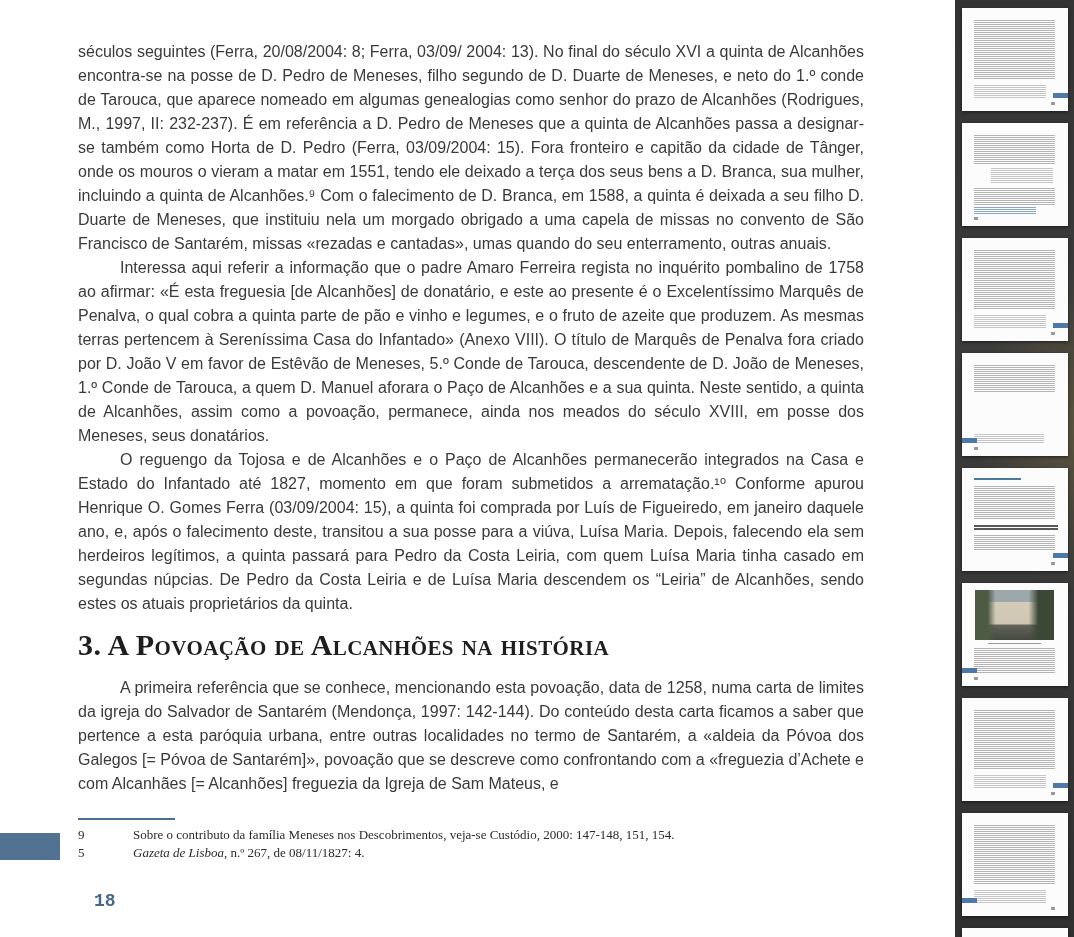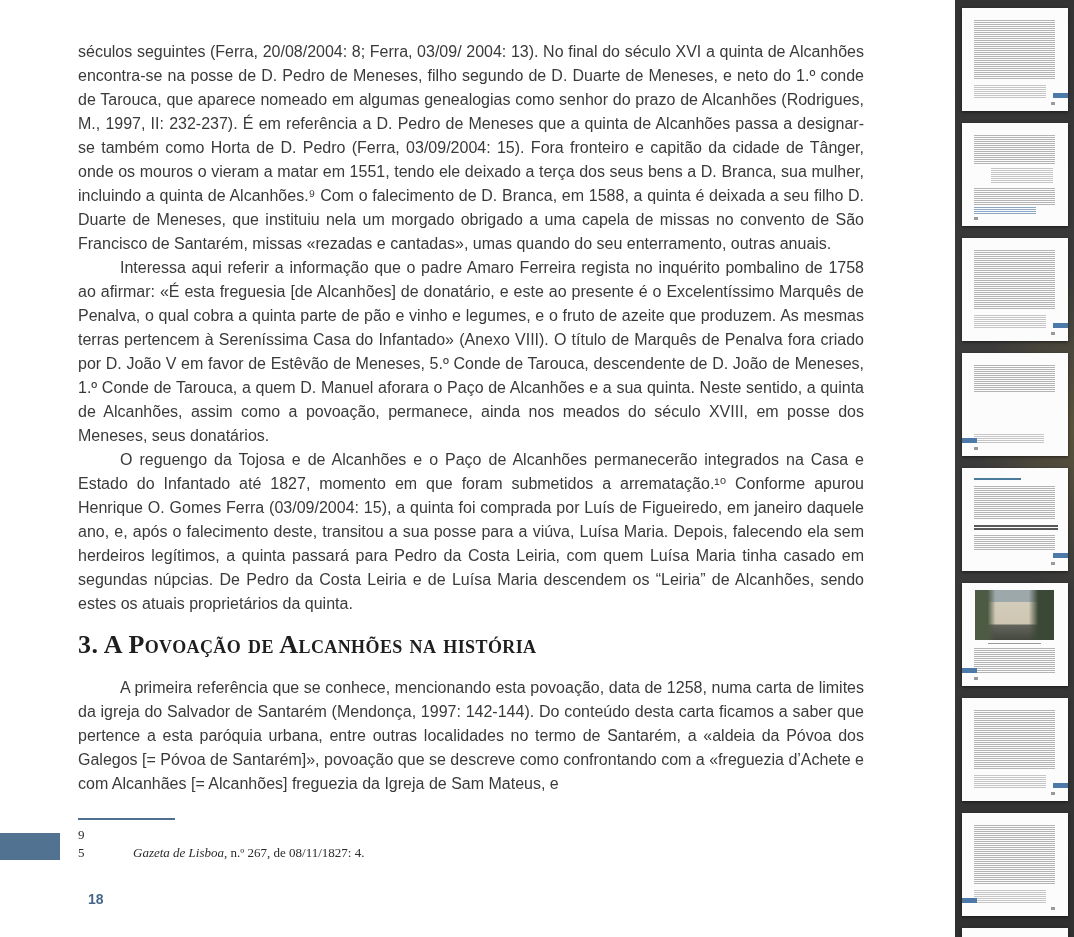--- a/index.html
+++ b/index.html
@@ -17,36 +17,36 @@
   
   .page-area{position:absolute;left:0;top:0;width:955px;height:937px;background:#fff;}
   .body-text{
     position:absolute;left:78px;top:40px;width:786px;height:782px;overflow:hidden;
     font-size:16px;line-height:24px;color:var(--text);text-align:justify;
   }
   .body-text p{text-indent:42px;}
   .body-text p.no-indent{text-indent:0;}
   .section-heading{
     font-family:"Liberation Serif","DejaVu Serif",serif;
-    font-variant:small-caps;font-weight:bold;font-size:26px;line-height:30px;
+    font-variant:small-caps;font-weight:bold;font-size:30px;line-height:30px;
     color:#1e1e1e;letter-spacing:.4px;text-align:left;
     margin-top:14px;margin-bottom:16px;
   }
   .footnotes{
     position:absolute;left:78px;top:818px;width:786px;
     font-family:"Liberation Serif","DejaVu Serif",serif;font-size:13px;line-height:18px;color:#2b2b2b;
   }
   .fn-rule{width:97px;height:2px;background:var(--accent);margin-bottom:6px;}
   .fn-row{display:flex;}
   .fn-num{width:55px;flex:0 0 55px;}
   .fn-text i{}
   .edge-bar{position:absolute;left:0;top:833px;width:60px;height:27px;background:#527291;}
   .page-number{
-    position:absolute;left:88px;top:891px;
-    font-family:Liberation Sans, sans-serif;font-weight:bold;font-size:14px;color:#45688a;
+    position:absolute;left:94px;top:891px;
+    font-family:Liberation Mono, monospace;font-weight:bold;font-size:18px;color:#45688a;
   }
   
   .thumb-sidebar{
     position:absolute;left:955px;top:0;width:119px;height:937px;overflow:hidden;
     background:
       radial-gradient(140px 230px at 119px 430px, rgba(125,110,62,.45), rgba(125,110,62,0) 70%),
       linear-gradient(180deg,#333 0%,#3b3b3b 35%,#393939 60%,#303030 100%);
   }
   #thumbs{display:flex;flex-direction:column;align-items:center;gap:12px;padding-top:8px;}
   .thumb{
@@ -93,20 +93,21 @@
       <p>Interessa aqui referir a informação que o padre Amaro Ferreira regista no inquérito pombalino de 1758 ao afirmar: «É esta freguesia [de Alcanhões] de donatário, e este ao presente é o Excelentíssimo Marquês de Penalva, o qual cobra a quinta parte de pão e vinho e legumes, e o fruto de azeite que produzem. As mesmas terras pertencem à Sereníssima Casa do Infantado» (Anexo VIII). O título de Marquês de Penalva fora criado por D. João V em favor de Estêvão de Meneses, 5.º Conde de Tarouca, descendente de D. João de Meneses, 1.º Conde de Tarouca, a quem D. Manuel aforara o Paço de Alcanhões e a sua quinta. Neste sentido, a quinta de Alcanhões, assim como a povoação, permanece, ainda nos meados do século XVIII, em posse dos Meneses, seus donatários.</p>
       <p>O reguengo da Tojosa e de Alcanhões e o Paço de Alcanhões permanecerão integrados na Casa e Estado do Infantado até 1827, momento em que foram submetidos a arrematação.¹⁰ Conforme apurou Henrique O. Gomes Ferra (03/09/2004: 15), a quinta foi comprada por Luís de Figueiredo, em janeiro daquele ano, e, após o falecimento deste, transitou a sua posse para a viúva, Luísa Maria. Depois, falecendo ela sem herdeiros legítimos, a quinta passará para Pedro da Costa Leiria, com quem Luísa Maria tinha casado em segundas núpcias. De Pedro da Costa Leiria e de Luísa Maria descendem os “Leiria” de Alcanhões, sendo estes os atuais proprietários da quinta.</p>
       <h2 class="section-heading">3. A Povoação de Alcanhões na história</h2>
       <p>A primeira referência que se conhece, mencionando esta povoação, data de 1258, numa carta de limites da igreja do Salvador de Santarém (Mendonça, 1997: 142-144). Do conteúdo desta carta ficamos a saber que pertence a esta paróquia urbana, entre outras localidades no termo de Santarém, a «aldeia da Póvoa dos Galegos [= Póvoa de Santarém]», povoação que se descreve como confrontando com a «freguezia d’Achete e com Alcanhães [= Alcanhões] freguezia da Igreja de Sam Mateus, e</p>
     </div>
 
     <div class="footnotes">
       <div class="fn-rule"></div>
       <div class="fn-row">
         <span class="fn-num">9</span>
+        <span class="fn-text"><i></i><span>Sobre o contributo da família Meneses nos Descobrimentos, veja-se Custódio, 2000: 147-148, 151, 154.</span></span>
       </div>
       <div class="fn-row">
         <span class="fn-num">5</span>
         <span class="fn-text"><i>Gazeta de Lisboa</i><span>, n.º 267, de 08/11/1827: 4.</span></span>
       </div>
     </div>
 
     <div class="edge-bar"></div>
     <div class="page-number">18</div>
   </main>

